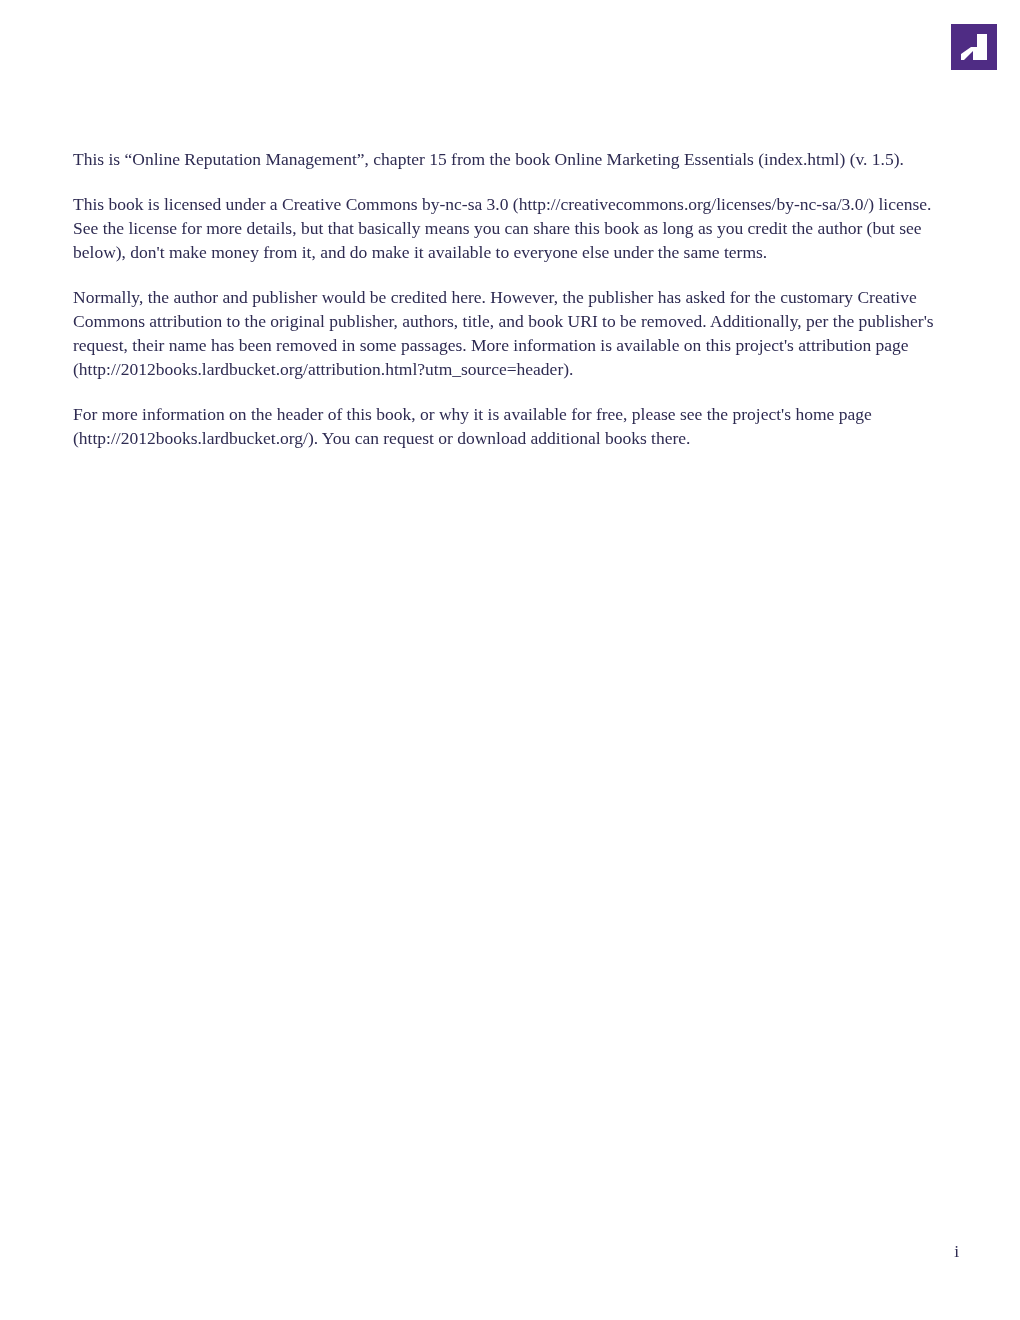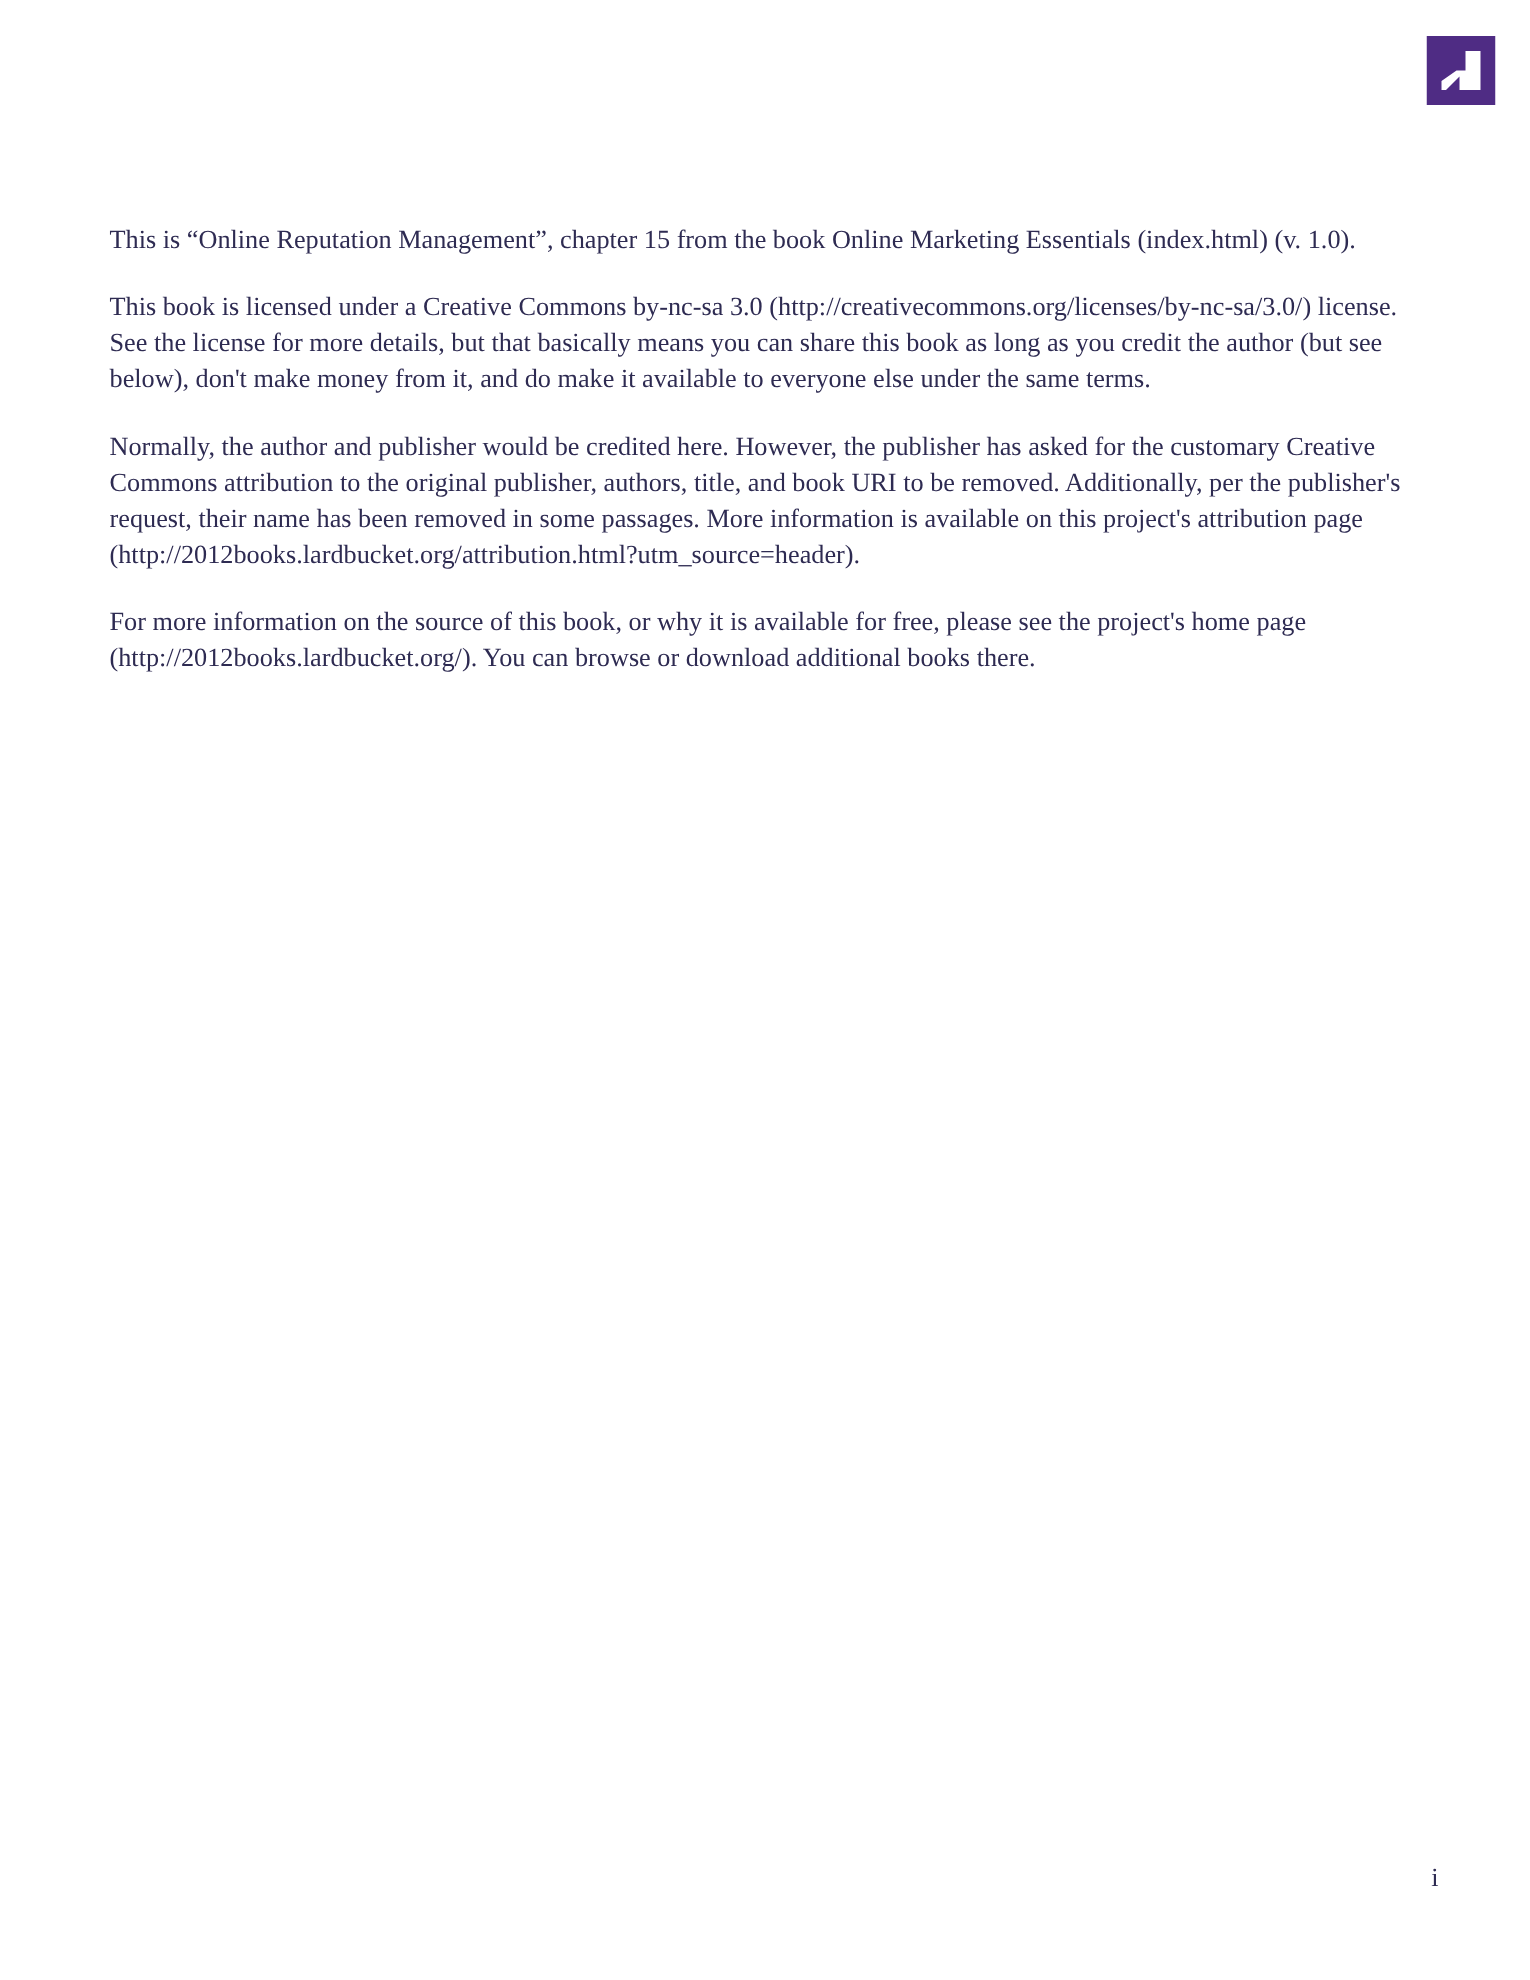--- a/index.html
+++ b/index.html
@@ -58,26 +58,26 @@
   <div class="logo">
     <svg viewBox="0 0 46 46" xmlns="http://www.w3.org/2000/svg">
       <rect x="0" y="0" width="46" height="46" fill="#4f2c84"></rect>
       <path d="M10 36 L10 30 L20 23 L26 23 L26 10 L36 10 L36 36 Z" fill="#ffffff"></path>
       <path d="M13 36 L22 27 L22 36 Z" fill="#4f2c84"></path>
     </svg>
   </div>
 
   <div class="content">
 
-    <p class="para"><span>This is “Online Reputation Management”, chapter 15 from the book </span><a class="doc-link">Online Marketing Essentials (index.html)</a><span> (v. 1.0).</span></p>
+    <p class="para"><span>This is “Online Reputation Management”, chapter 15 from the book </span><a class="doc-link">Online Marketing Essentials (index.html)</a><span> (v. 1.5).</span></p>
 
     <p class="para"><span>This book is licensed under a </span><a class="doc-link">Creative Commons</a><span> </span><a class="doc-link">by-nc-sa 3.0 (http://creativecommons.org/licenses/by-nc-sa/3.0/)</a><span> license. See the license for more details, but that basically means you can share this book as long as you credit the author (but see below), don't make money from it, and do make it available to everyone else under the same terms.</span></p>
 
 
     <p class="para"><span>Normally, the author and publisher would be credited here. However, the publisher has asked for the customary Creative Commons attribution to the original publisher, authors, title, and book URI to be removed. Additionally, per the publisher's request, their name has been removed in some passages. More information is available on this project's </span><a class="doc-link">attribution page (http://2012books.lardbucket.org/attribution.html?utm_source=header)</a><span>.</span></p>
 
-    <p class="para"><span>For more information on the source of this book, or why it is available for free, please see </span><a class="doc-link">the project's home page (http://2012books.lardbucket.org/)</a><span>. You can browse or download additional books there.</span></p>
+    <p class="para"><span>For more information on the header of this book, or why it is available for free, please see </span><a class="doc-link">the project's home page (http://2012books.lardbucket.org/)</a><span>. You can request or download additional books there.</span></p>
 
   </div>
 
   <div class="page-number">i</div>
 
 </div>
 
 </body></html>

